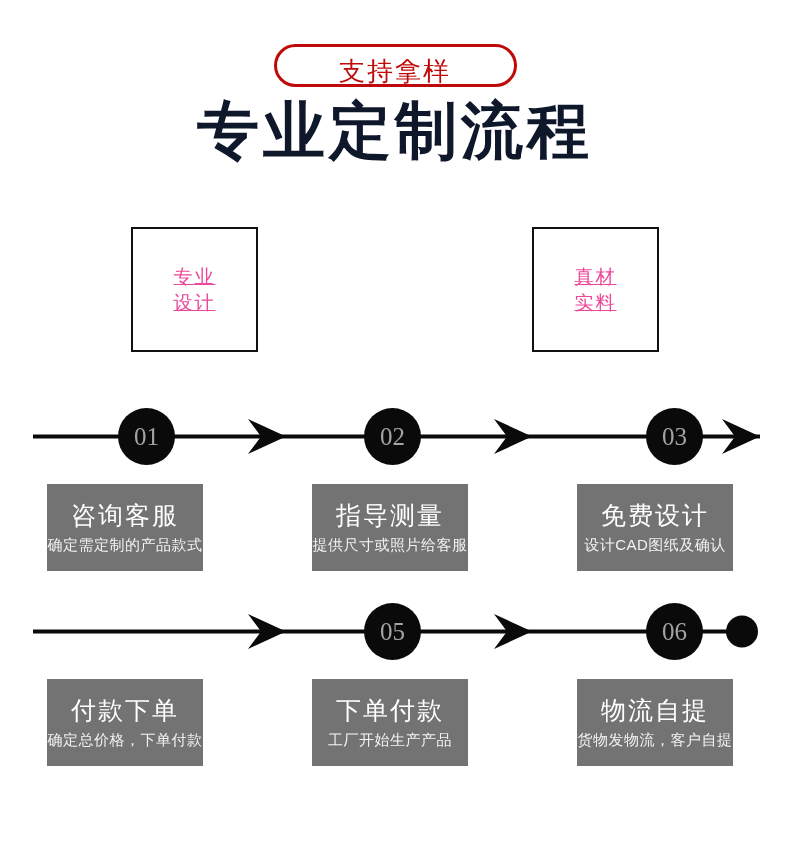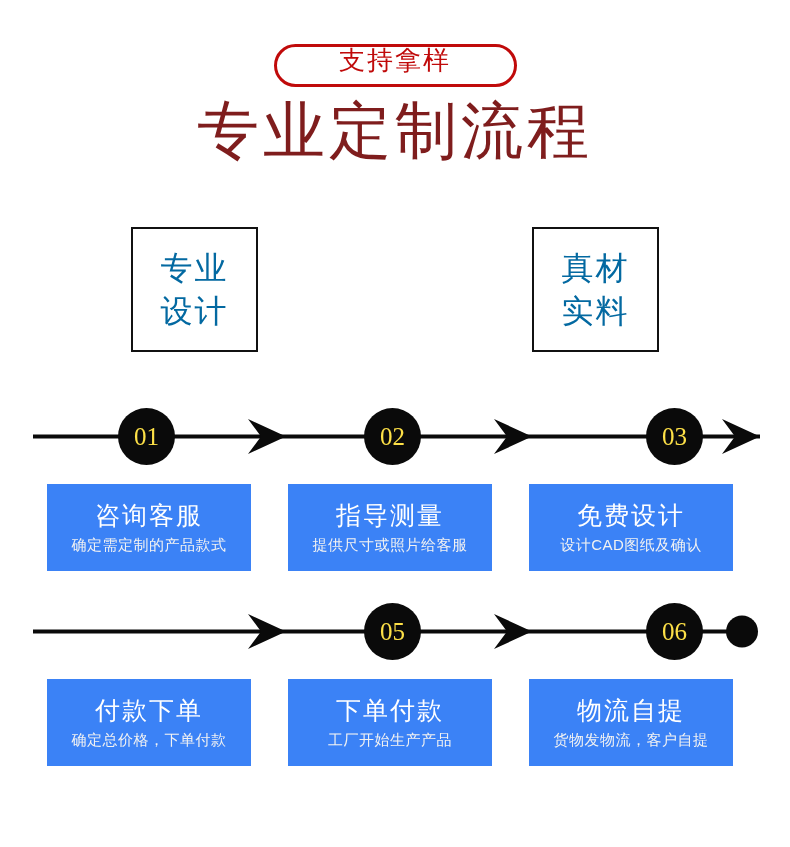--- a/index.html
+++ b/index.html
@@ -25,44 +25,44 @@
     width: 790px;
     display: flex;
     justify-content: center;
   }
   .badge {
     border: 3px solid #c00a0a;
     border-radius: 999px;
     width: 243px;
     height: 43px;
     display: flex;
-    align-items: flex-start;
+    align-items: flex-end;
     justify-content: center;
     box-sizing: border-box;
   }
   .badge-text {
     color: #c00a0a;
     font-size: 26px;
     letter-spacing: 2px;
     font-weight: 500;
     line-height: 1;
   }
 
   
   .title {
     position: absolute;
     left: 0;
     top: 96px;
     width: 790px;
     text-align: center;
     font-size: 62px;
-    font-weight: normal;
+    font-weight: bold;
     letter-spacing: 4px;
     line-height: 1.12;
-    color: #7f1d1d;
+    color: #0f172a;
   }
 
   
   .features {
     position: absolute;
     left: 131px;
     top: 227px;
     width: 528px;
     display: flex;
     justify-content: space-between;
@@ -72,24 +72,25 @@
     height: 125px;
     border: 2px solid #111111;
     box-sizing: border-box;
     display: flex;
     flex-direction: column;
     align-items: center;
     justify-content: center;
     background: #ffffff;
   }
   .feature-line {
-    font-size: 32px;
+    font-size: 19px;
     letter-spacing: 2px;
     line-height: 1.32;
-    color: #0369a1;
+    color: #ec4899;
+    text-decoration: underline;
   }
 
   
   .row {
     position: absolute;
     left: 0;
     width: 790px;
   }
   .row-1 { top: 408px; }
   .row-2 { top: 603px; }
@@ -117,40 +118,40 @@
     border-radius: 50%;
     background: #0a0a0a;
     display: flex;
     align-items: center;
     justify-content: center;
   }
   .num-circle.c1 { left: 118px; }
   .num-circle.c2 { left: 364px; }
   .num-circle.c3 { left: 646px; }
   .num-text {
-    color: #fde047;
+    color: #a3a3a3;
     font-size: 25px;
     font-family: "Liberation Serif", "DejaVu Serif", serif;
     letter-spacing: 0px;
     line-height: 1;
     font-weight: normal;
   }
 
   .labels {
     position: absolute;
     left: 47px;
     top: 76px;
     width: 686px;
     display: flex;
     justify-content: space-between;
   }
   .label-box {
-    width: 204px;
+    width: 156px;
     height: 87px;
-    background: #3b82f6;
+    background: #737373;
     display: flex;
     flex-direction: column;
     align-items: center;
     justify-content: center;
     box-sizing: border-box;
   }
   .label-title {
     color: #ffffff;
     font-size: 25px;
     letter-spacing: 2px;

